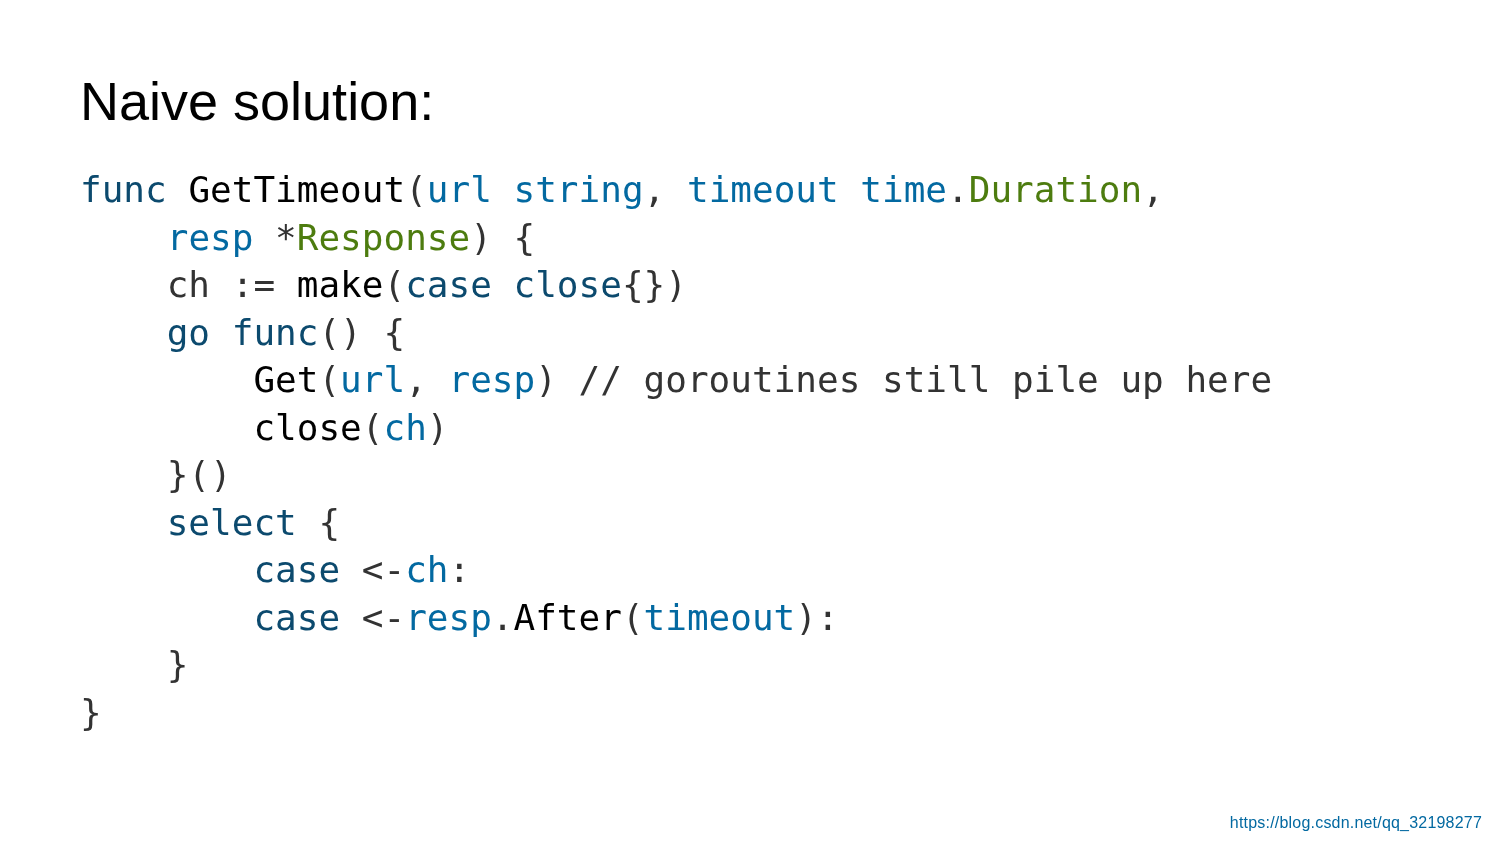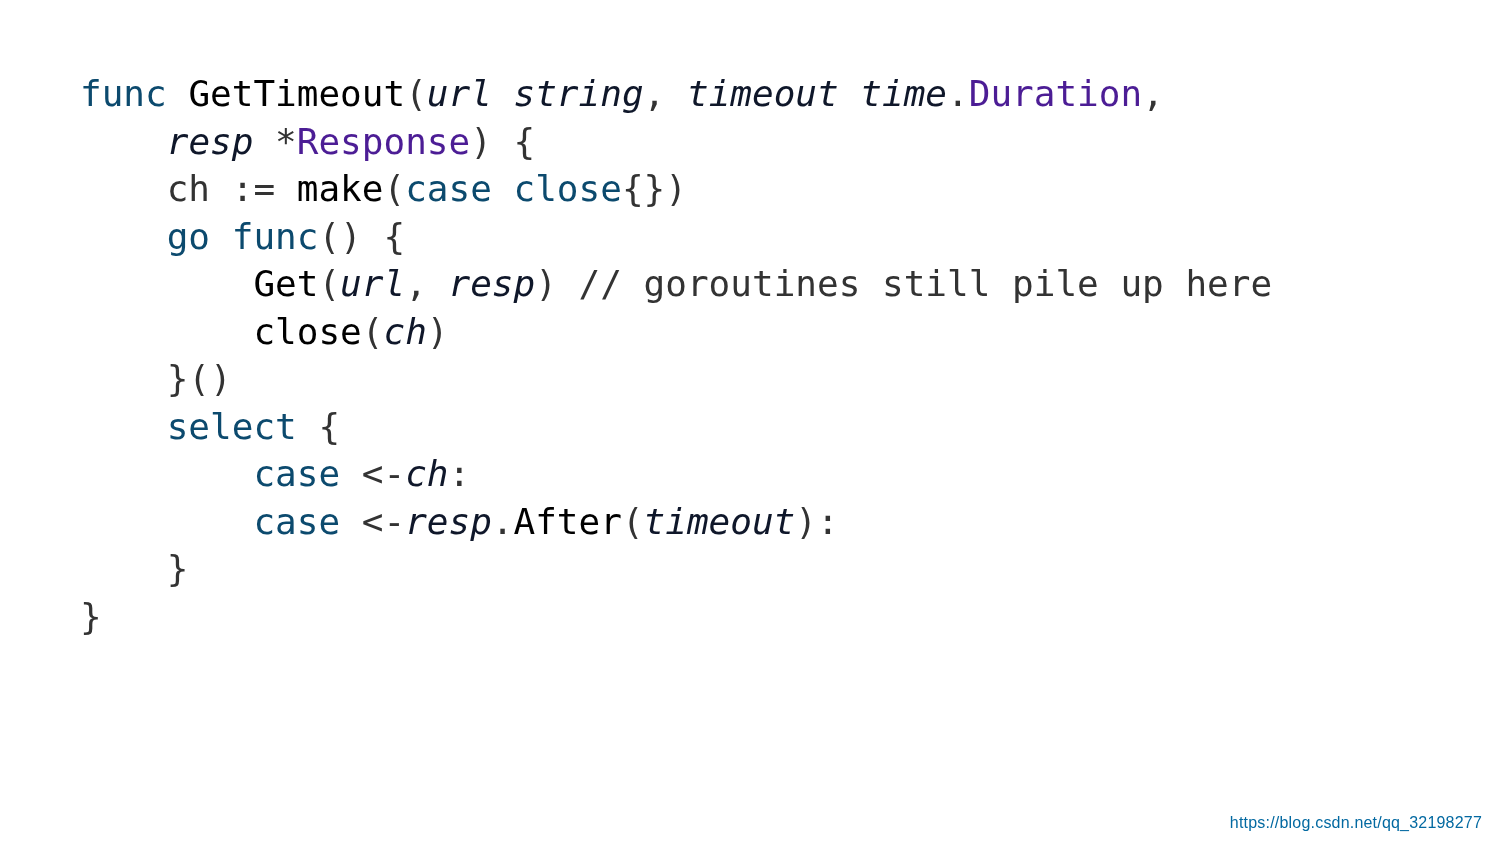--- a/index.html
+++ b/index.html
@@ -22,37 +22,38 @@
   }
   .code {
     font-family: "Lucida Console", "Consolas", "Monaco", monospace;
     font-size: 36px;
     line-height: 1.32;
     white-space: pre;
     color: #333;
   }
   .kw { color: #0c4a6e; }
   .fn { color: #000000; }
-  .param { color: #0f172a; font-style: italic; }
-  .type { color: #4c1d95; margin-top: 28px; }
+  .param { color: #0369a1; }
+  .type { color: #4d7c0f; margin-top: 28px; }
   .sym { color: #333; }
   .watermark {
     position: absolute;
     right: 18px;
     bottom: 12px;
     font-size: 16px;
     color: #0369a1;
     font-family: Arial, sans-serif;
     letter-spacing: 0.2px;
   }
 </style>
 </head>
 <body>
 
 <div class="slide">
+  <h1 class="title">Naive solution:</h1>
 
   <div class="code"><span class="kw">func</span> <span class="fn">GetTimeout</span><span class="sym">(</span><span class="param">url string</span><span class="sym">,</span> <span class="param">timeout time</span><span class="sym">.</span><span class="type">Duration</span><span class="sym">,</span>
     <span class="param">resp </span><span class="sym">*</span><span class="type">Response</span><span class="sym">) {</span>
 <span class="sym">    ch </span><span class="sym">:=</span><span class="fn"> make</span><span class="sym">(</span><span class="kw">case</span><span class="kw"> close</span><span class="sym">{})</span>
 <span class="kw">    go func</span><span class="sym">() {</span>
 <span class="fn">        Get</span><span class="sym">(</span><span class="param">url</span><span class="sym">,</span><span class="param"> resp</span><span class="sym">)</span><span class="sym"> // goroutines still pile up here</span>
 <span class="fn">        close</span><span class="sym">(</span><span class="param">ch</span><span class="sym">)</span>
 <span class="sym">    }()</span>
 <span class="kw">    select </span><span class="sym">{</span>
 <span class="kw">        case </span><span class="sym">&lt;-</span><span class="param">ch</span><span class="sym">:</span>

